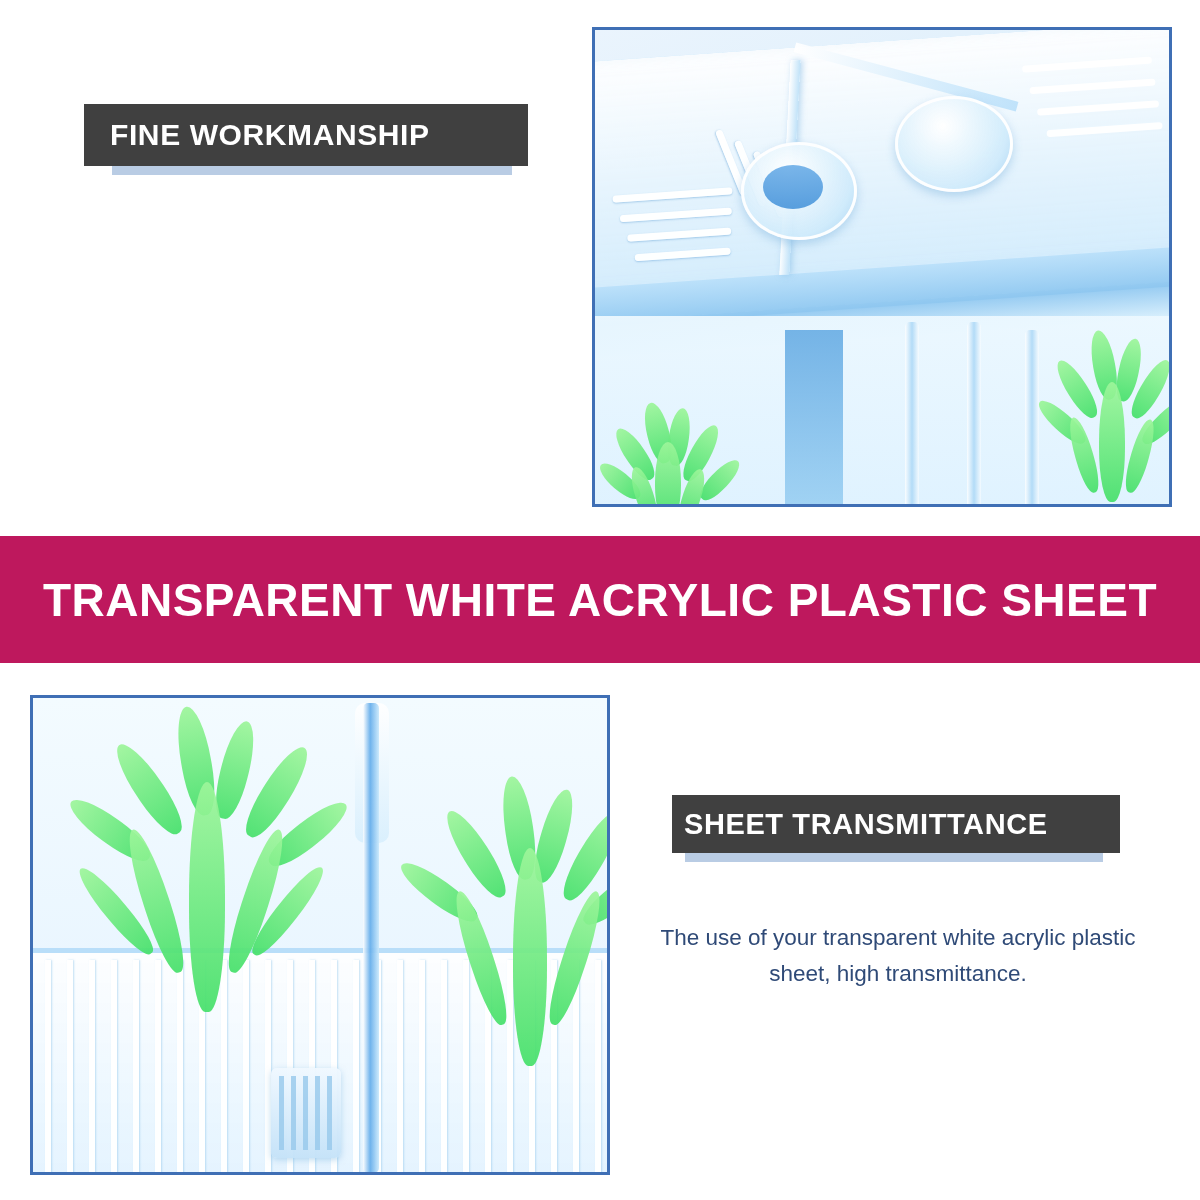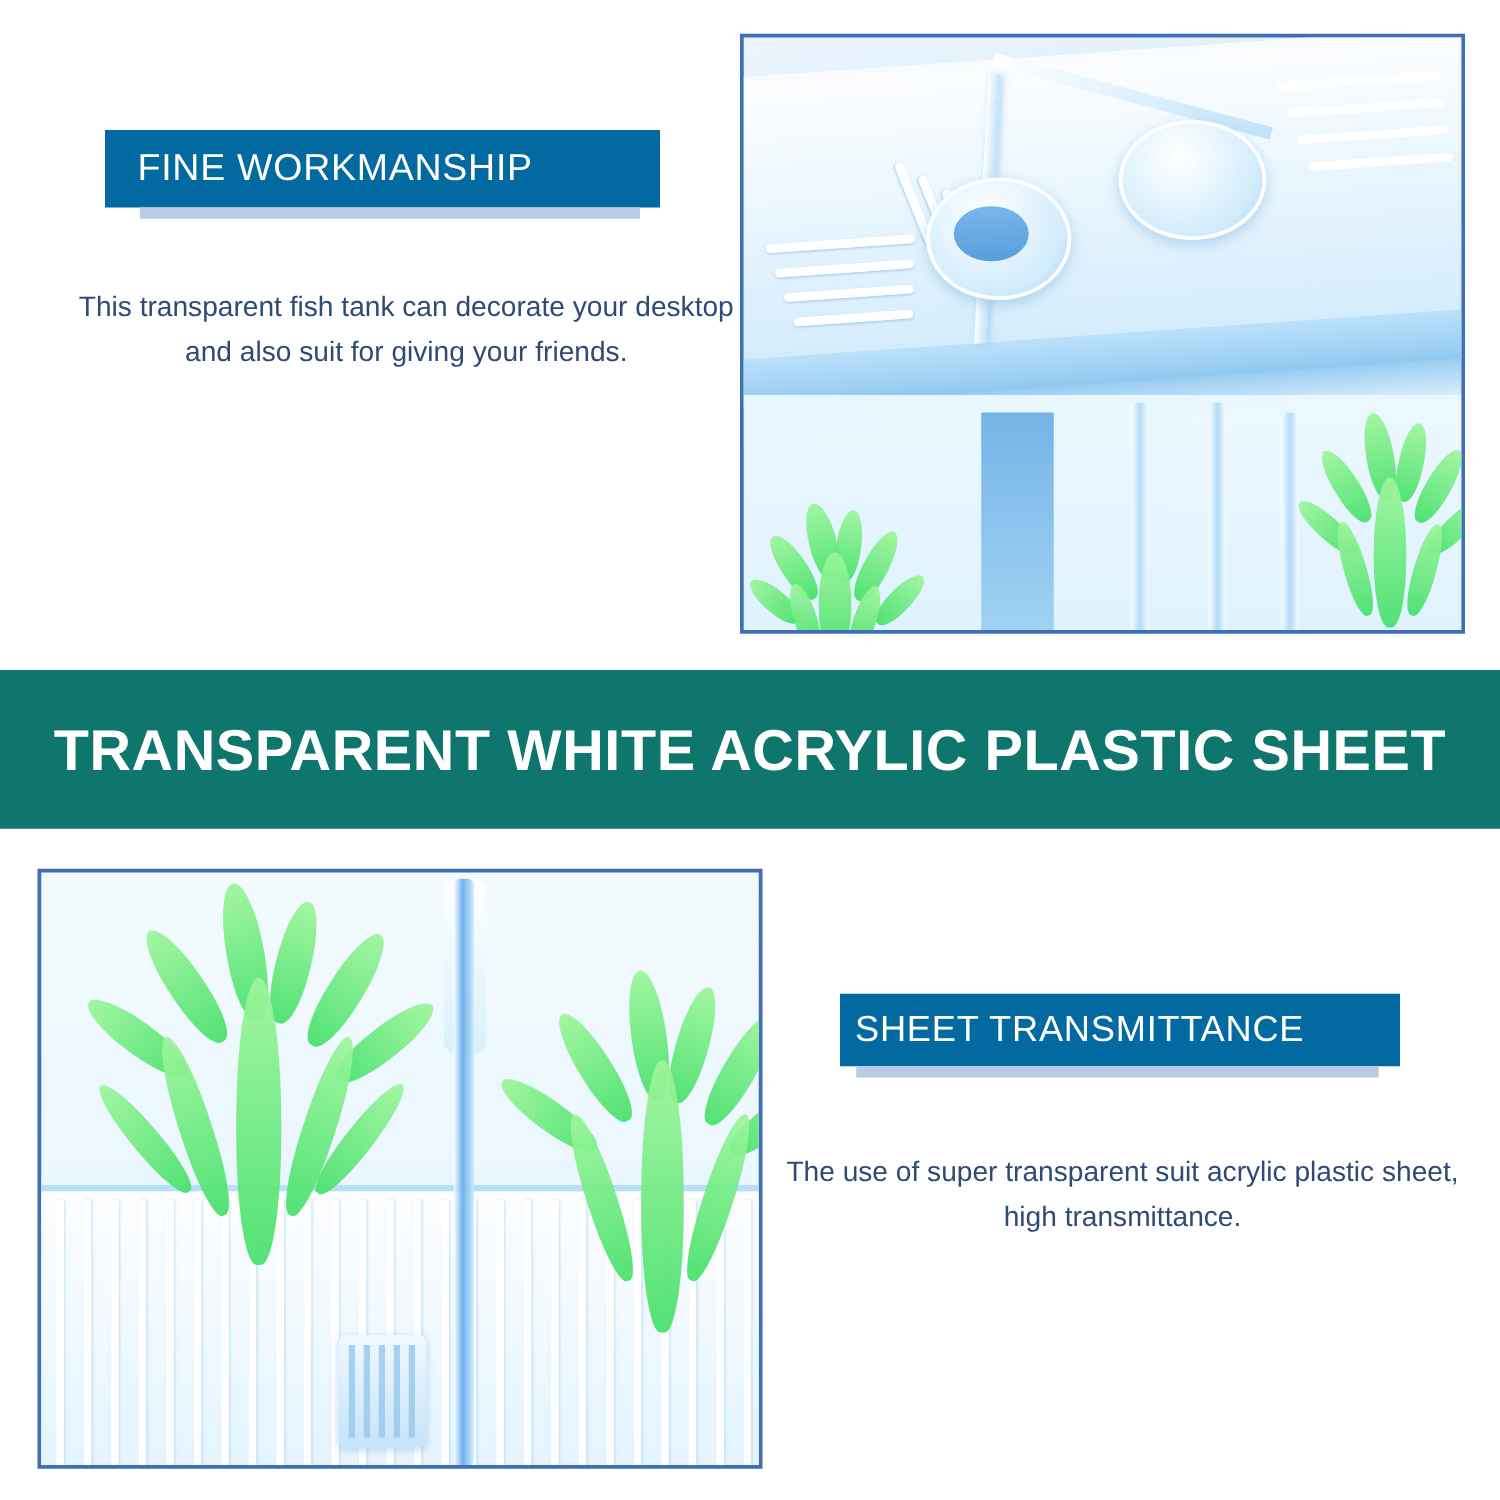--- a/index.html
+++ b/index.html
@@ -18,23 +18,23 @@
   
   .section-one {
     position: absolute;
     left: 0; top: 0;
     width: 1200px;
     height: 522px;
   }
 
   .headline-band {
     position: absolute;
-    background: #0369a1;
+    background: #404040;
     color: #ffffff;
-    font-weight: normal;
+    font-weight: bold;
     letter-spacing: 0.6px;
     display: flex;
     align-items: center;
     text-align: right;
   }
 
   .headline-one {
     left: 84px;
     top: 104px;
     width: 444px;
@@ -178,21 +178,21 @@
     opacity: .92;
   }
 
   
   .banner {
     position: absolute;
     left: 0;
     top: 536px;
     width: 1200px;
     height: 127px;
-    background: #0f766e;
+    background: #be185d;
     color: #ffffff;
     display: flex;
     align-items: center;
     justify-content: center;
     font-size: 46px;
     font-weight: bold;
     letter-spacing: 0.5px;
   }
 
   
@@ -286,21 +286,20 @@
   }
 </style>
 </head>
 <body>
 
 <div class="section-one">
 
   <div class="headline-band headline-one">FINE WORKMANSHIP</div>
   <div class="headline-one-underline"></div>
 
-  <div class="body-one">This transparent fish tank can decorate your desktop and also suit for giving your friends.</div>
 
   <div class="photo1">
     <div class="p1-lid"></div>
     <div class="p1-lid-edge"></div>
 
     <div class="p1-slots">
       <i style="left:0px;  top:10px; width:120px;"></i>
       <i style="left:6px;  top:30px; width:112px;"></i>
       <i style="left:12px; top:50px; width:104px;"></i>
       <i style="left:18px; top:70px; width:96px;"></i>
@@ -429,14 +428,14 @@
       <span style="left:196px; top:72px;  width:24px; height:92px;  transform:rotate(52deg);"></span>
       <span style="left:100px; top:72px;  width:34px; height:218px;"></span>
       <span style="left:56px;  top:112px; width:24px; height:140px; transform:rotate(-18deg);"></span>
       <span style="left:150px; top:112px; width:24px; height:140px; transform:rotate(18deg);"></span>
     </div>
   </div>
 
   <div class="headline-band headline-two">SHEET TRANSMITTANCE</div>
   <div class="headline-two-underline"></div>
 
-  <div class="body-two">The use of super transparent suit acrylic plastic sheet, high transmittance.</div>
+  <div class="body-two">The use of your transparent white acrylic plastic sheet, high transmittance.</div>
 </div>
 
 </body></html>

